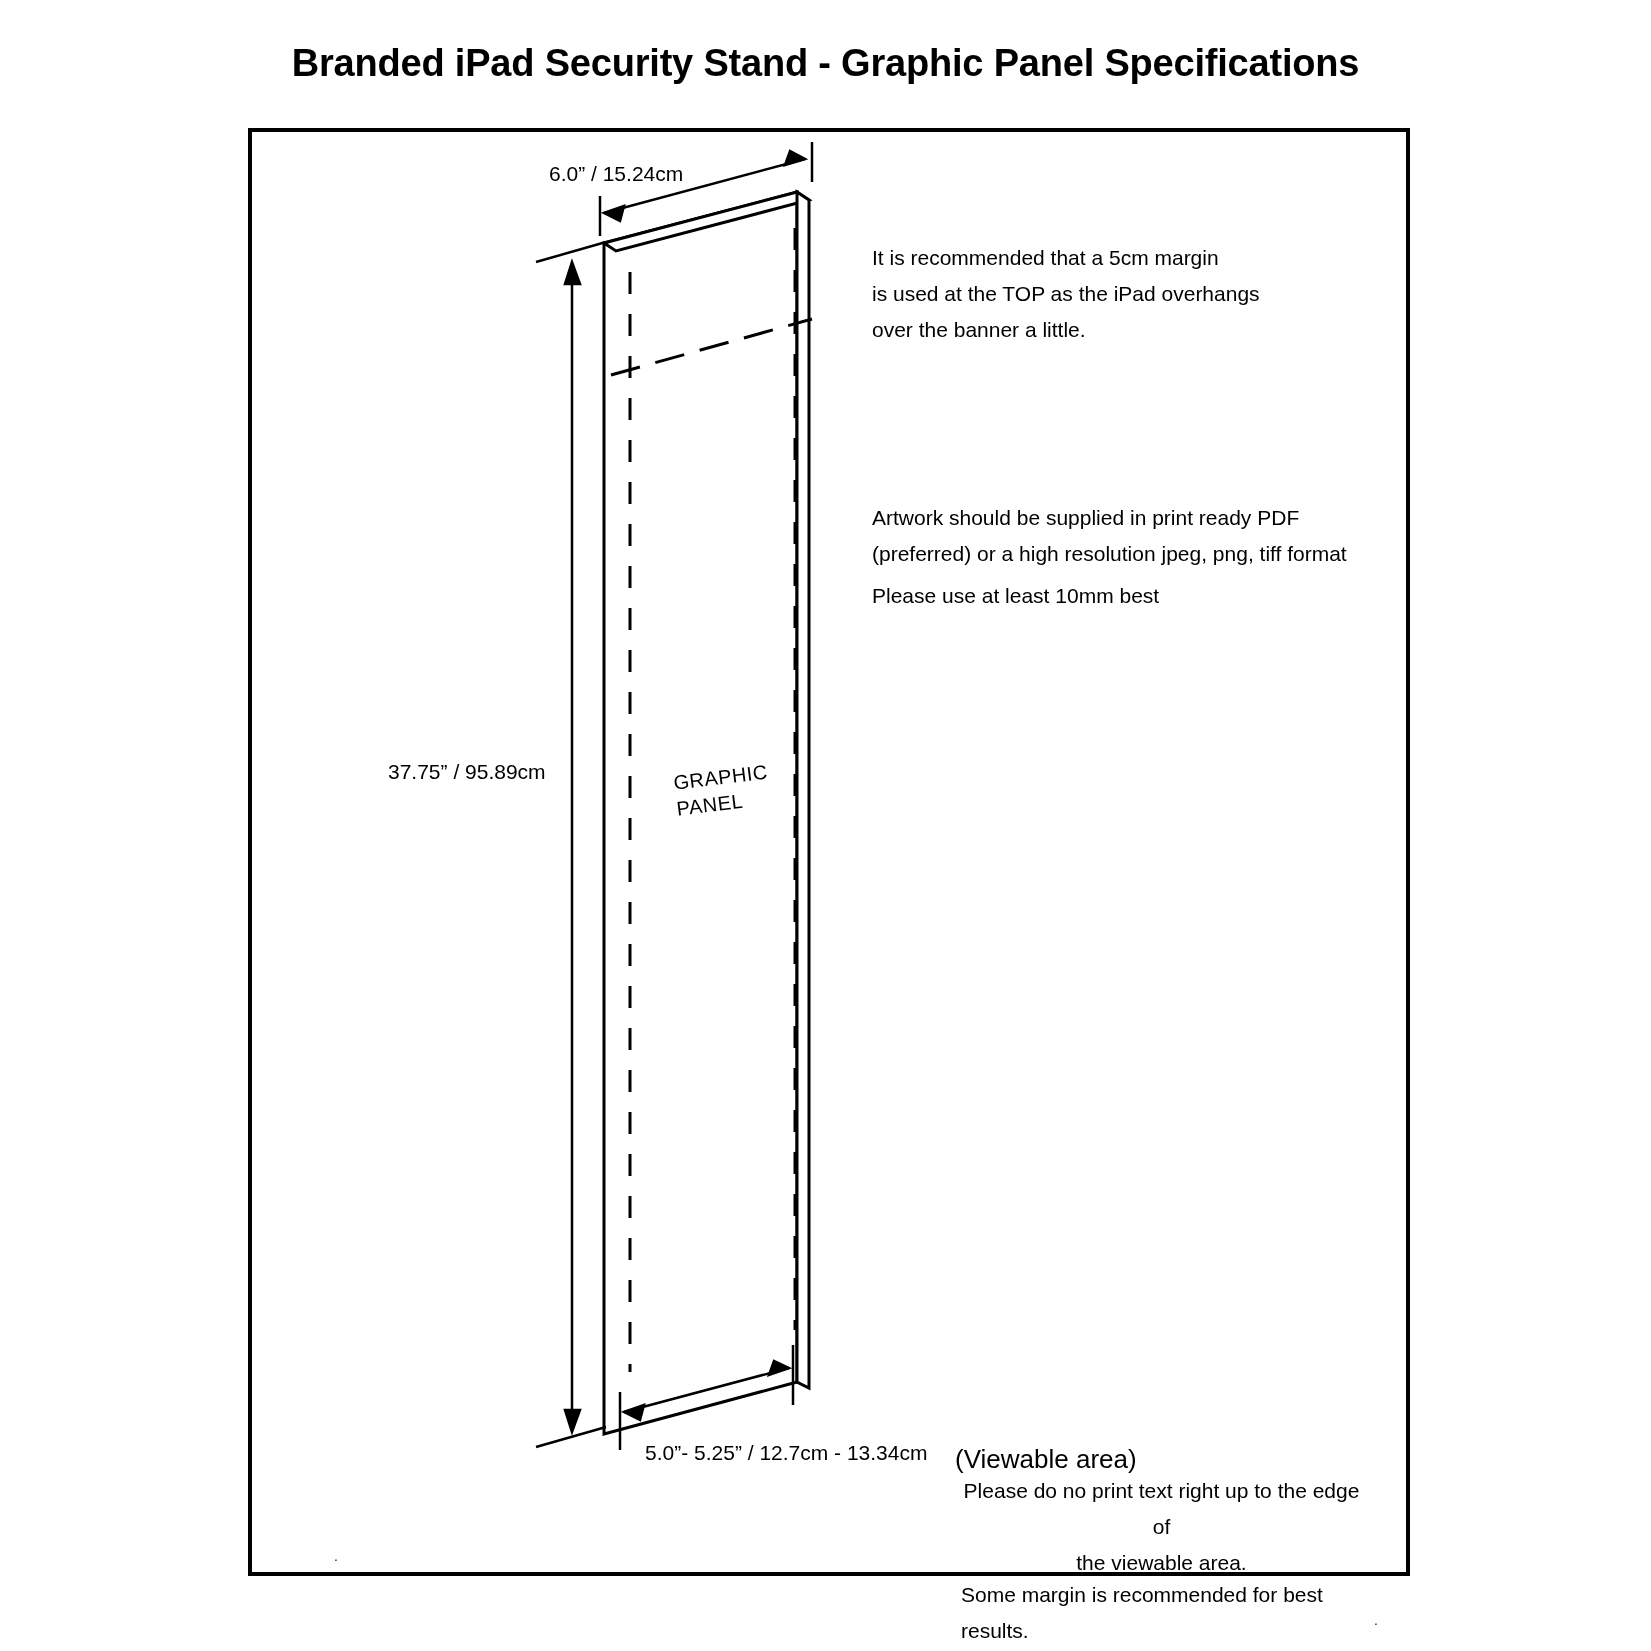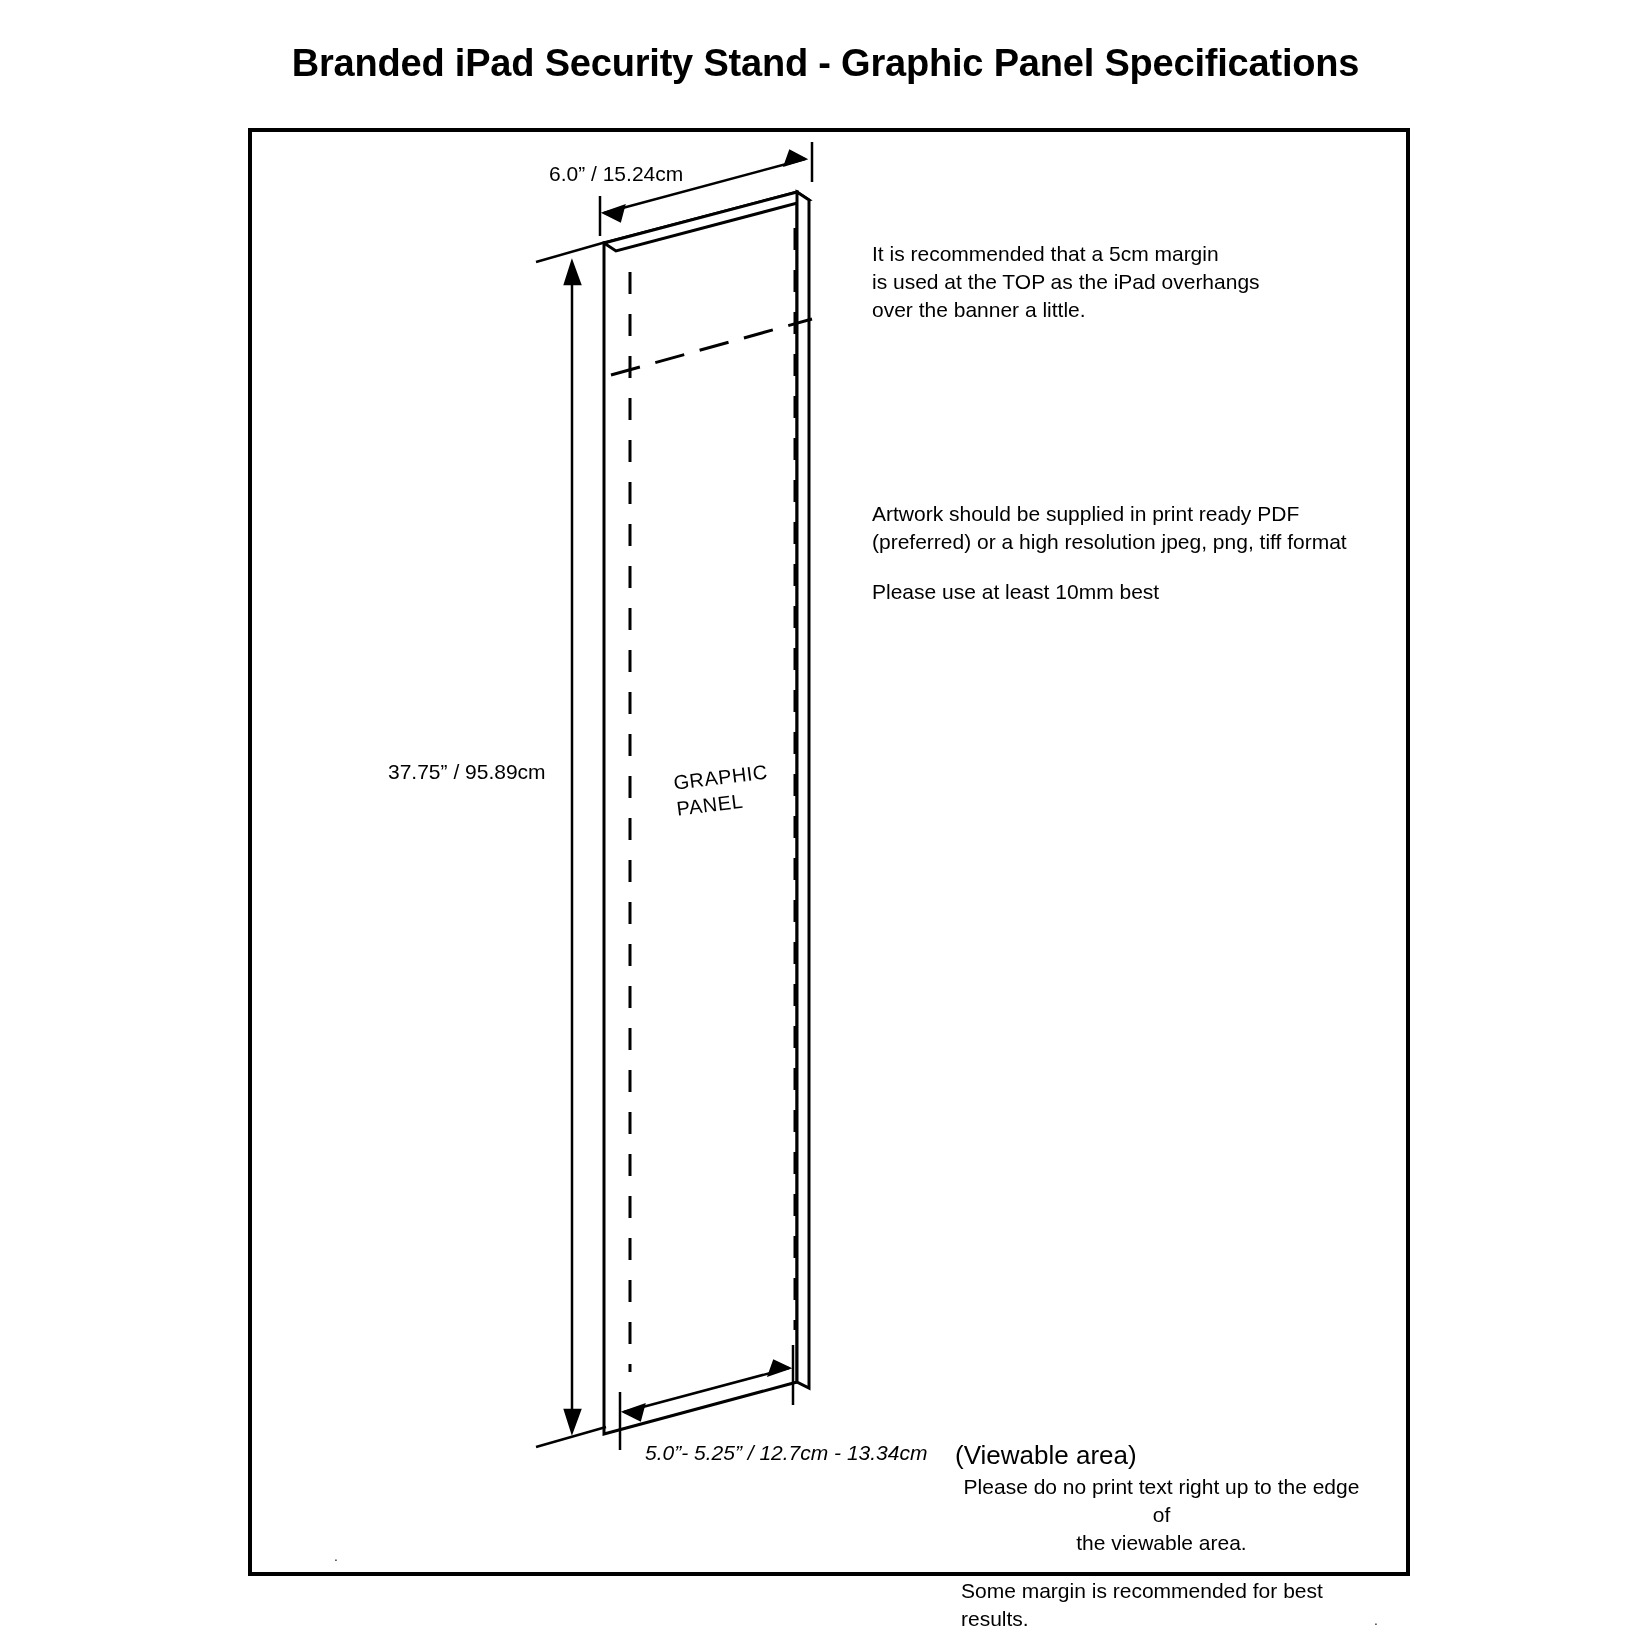--- a/index.html
+++ b/index.html
@@ -43,38 +43,38 @@
   .svg-layer {
     position: absolute;
     left: 0; top: 0;
     width: 1651px;
     height: 1651px;
     pointer-events: none;
   }
   .note {
     position: absolute;
     font-size: 21px;
-    line-height: 28px;
+    line-height: 36px;
     white-space: pre-line;
   }
   .note-top { left: 872px; top: 240px; }
   .note-art { left: 872px; top: 500px; }
   .note-bleed { left: 872px; top: 578px; }
   .note-viewable-label { left: 955px; top: 1441px; font-size: 26px; }
   .note-edge { left: 955px; top: 1473px; text-align: center; }
   .note-margin { left: 961px; top: 1577px; }
 
   .dim-label {
     position: absolute;
     font-size: 21px;
     white-space: nowrap;
   }
   .dim-top { left: 549px; top: 162px; }
   .dim-left { left: 388px; top: 760px; }
-  .dim-bottom { left: 645px; top: 1441px; font-style: italic; }
+  .dim-bottom { left: 645px; top: 1441px; }
 
   .panel-text {
     position: absolute;
     left: 672px;
     top: 770px;
     font-size: 20px;
     line-height: 26px;
     transform: rotate(-7deg);
     transform-origin: left top;
     letter-spacing: 0.5px;

